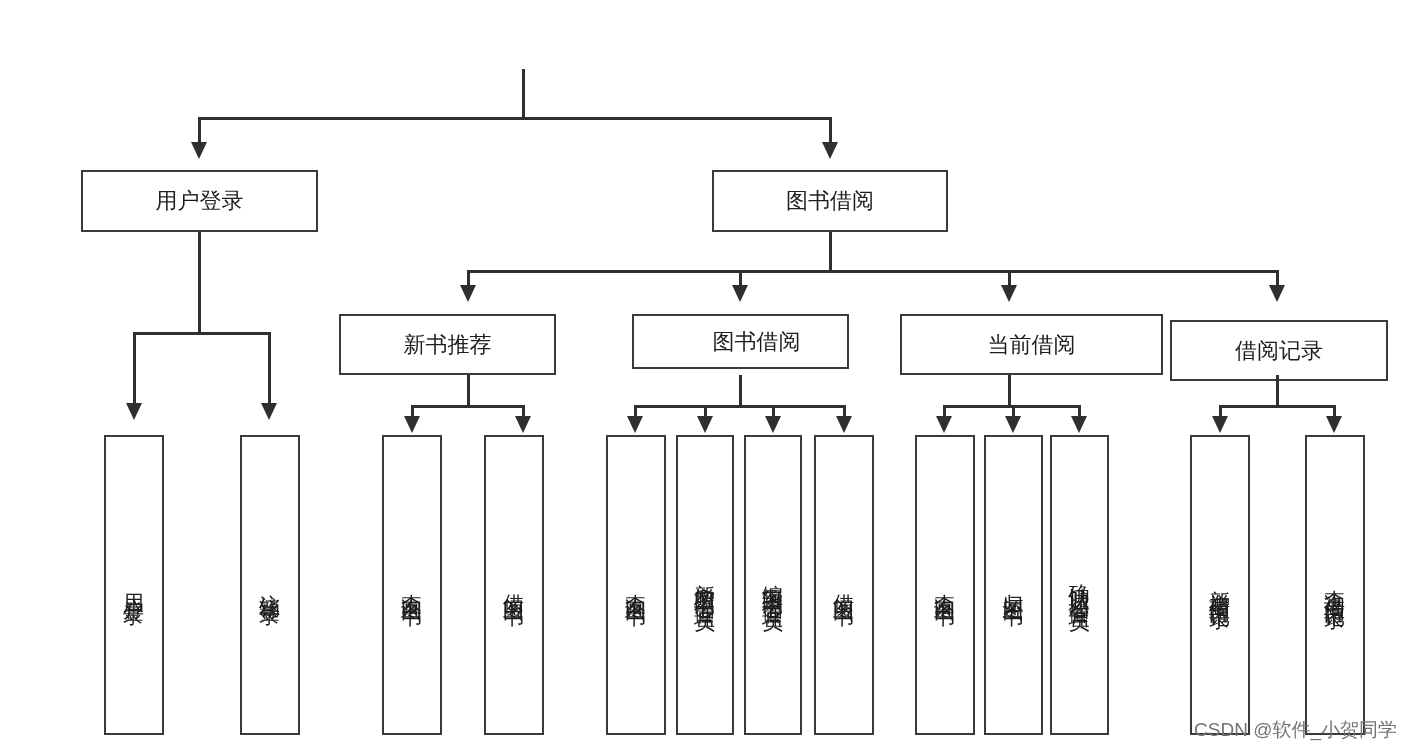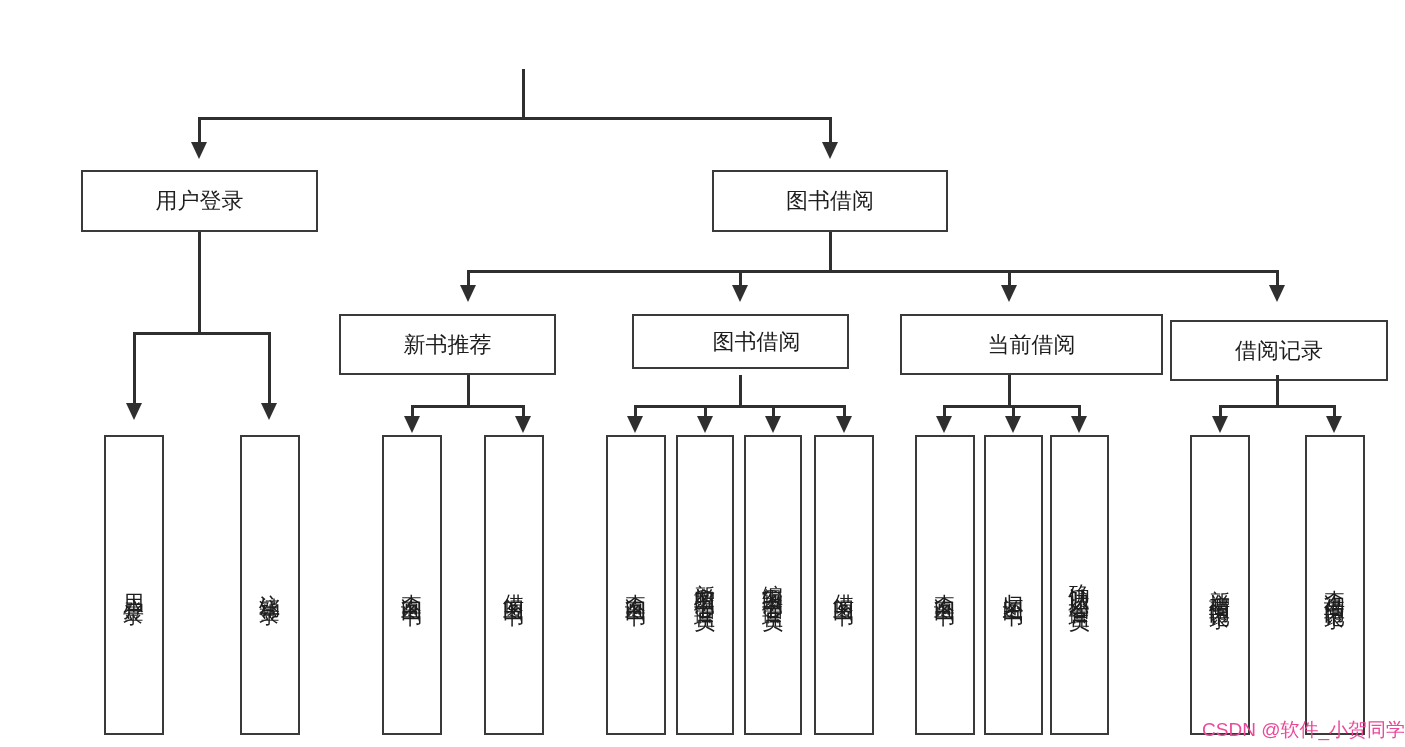--- a/index.html
+++ b/index.html
@@ -65,24 +65,24 @@
     position: absolute;
     width: 0;
     height: 0;
     border-left: 8px solid transparent;
     border-right: 8px solid transparent;
     border-top: 17px solid #2f2f2f;
   }
   
   #watermark {
     position: absolute;
-    right: 0;
+    right: 8px;
     bottom: 4px;
     font-size: 19px;
-    color: #ec4899;
+    color: #737373;
     white-space: nowrap;
     user-select: none;
   }
 </style>
 </head>
 <body>
 
 <div id="canvas">
 
 

